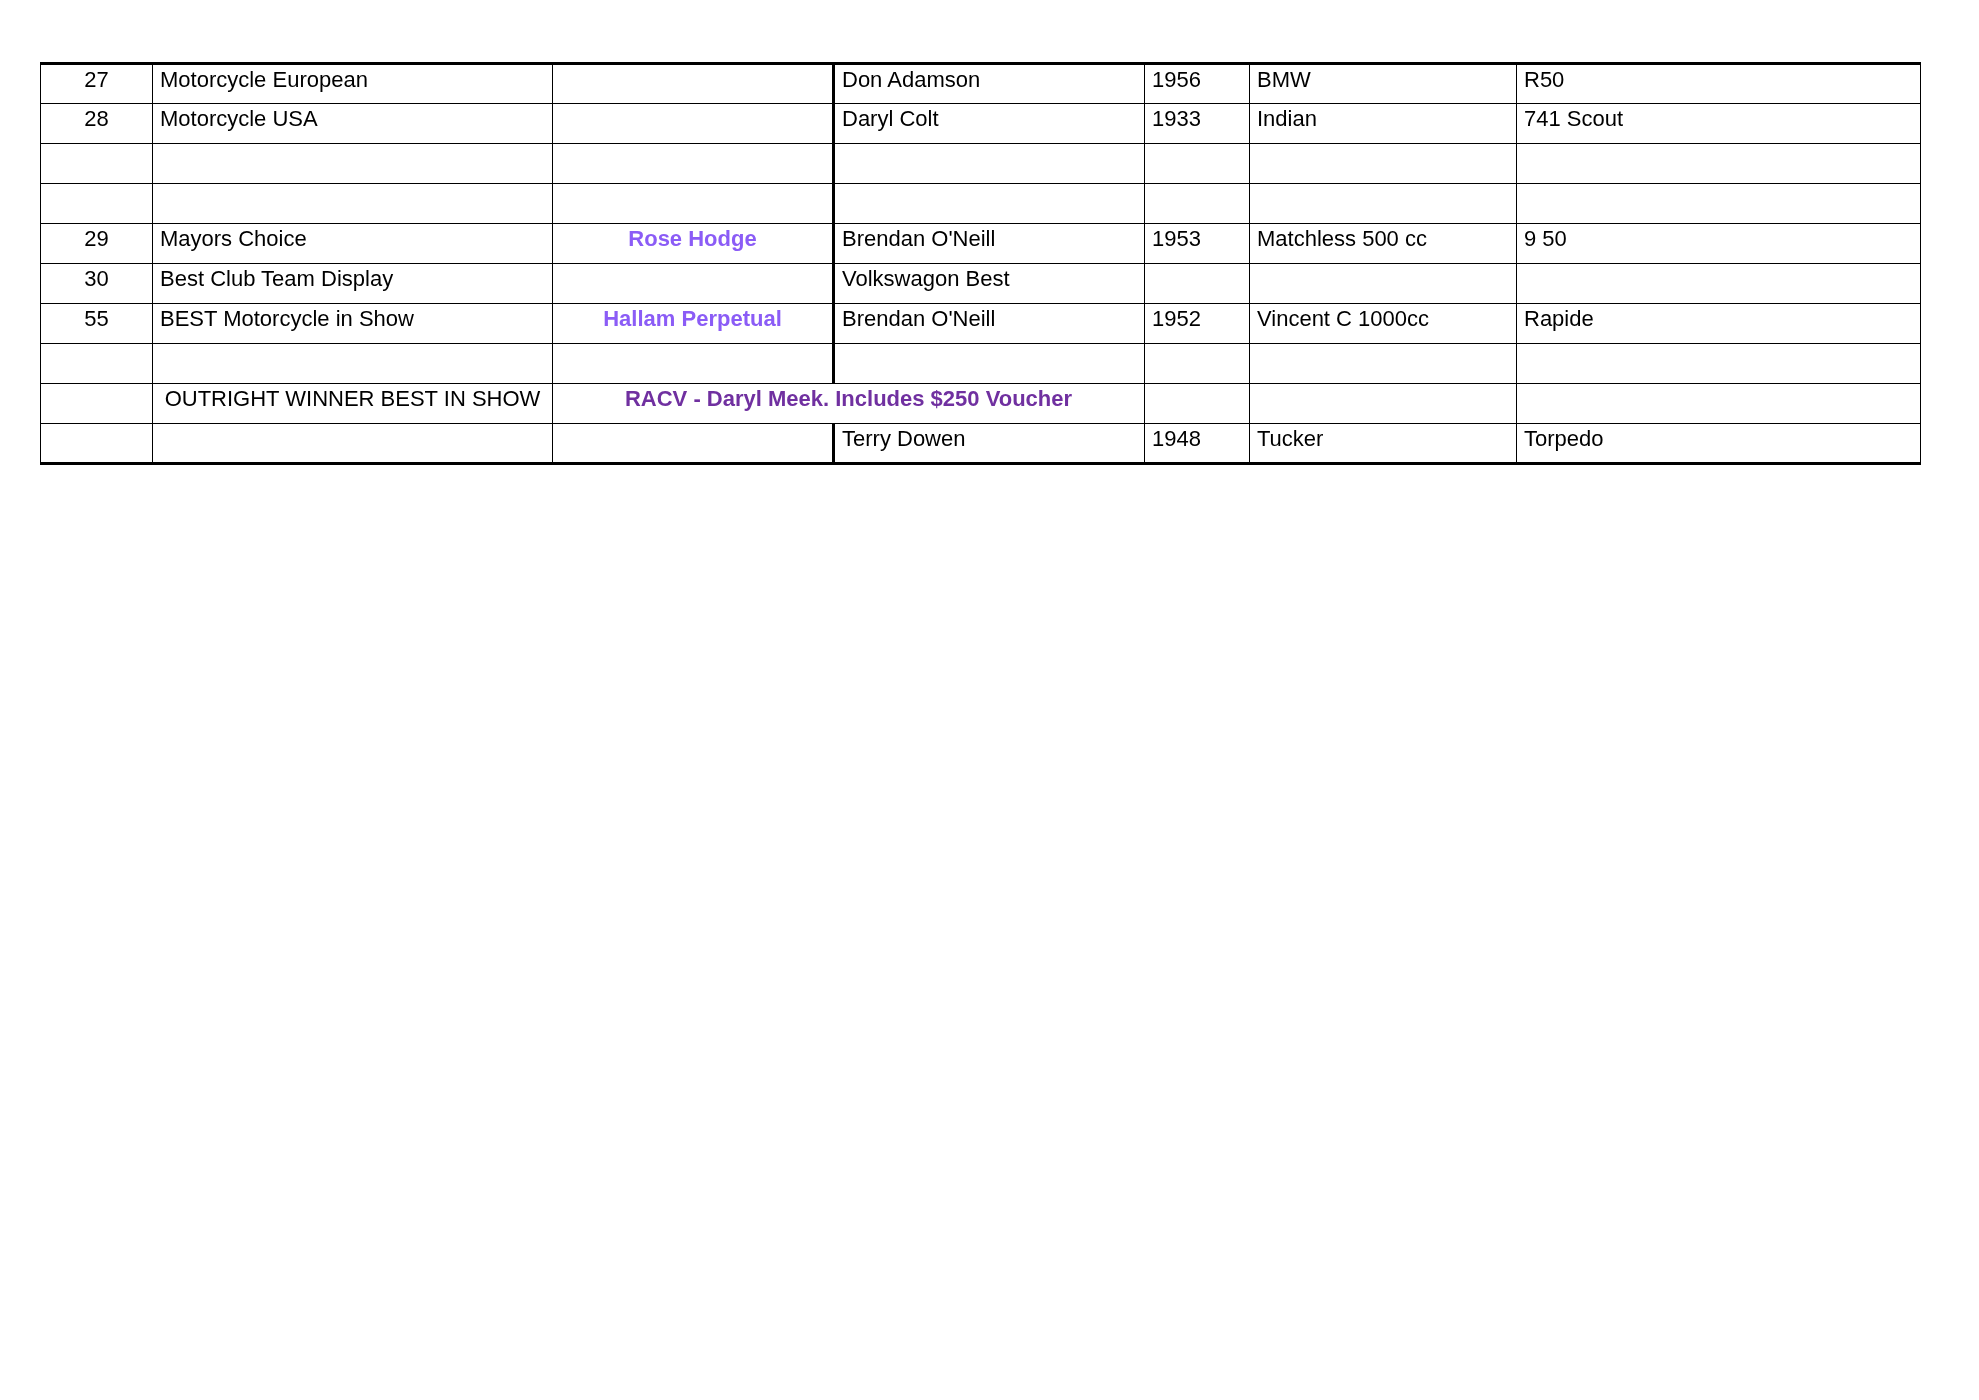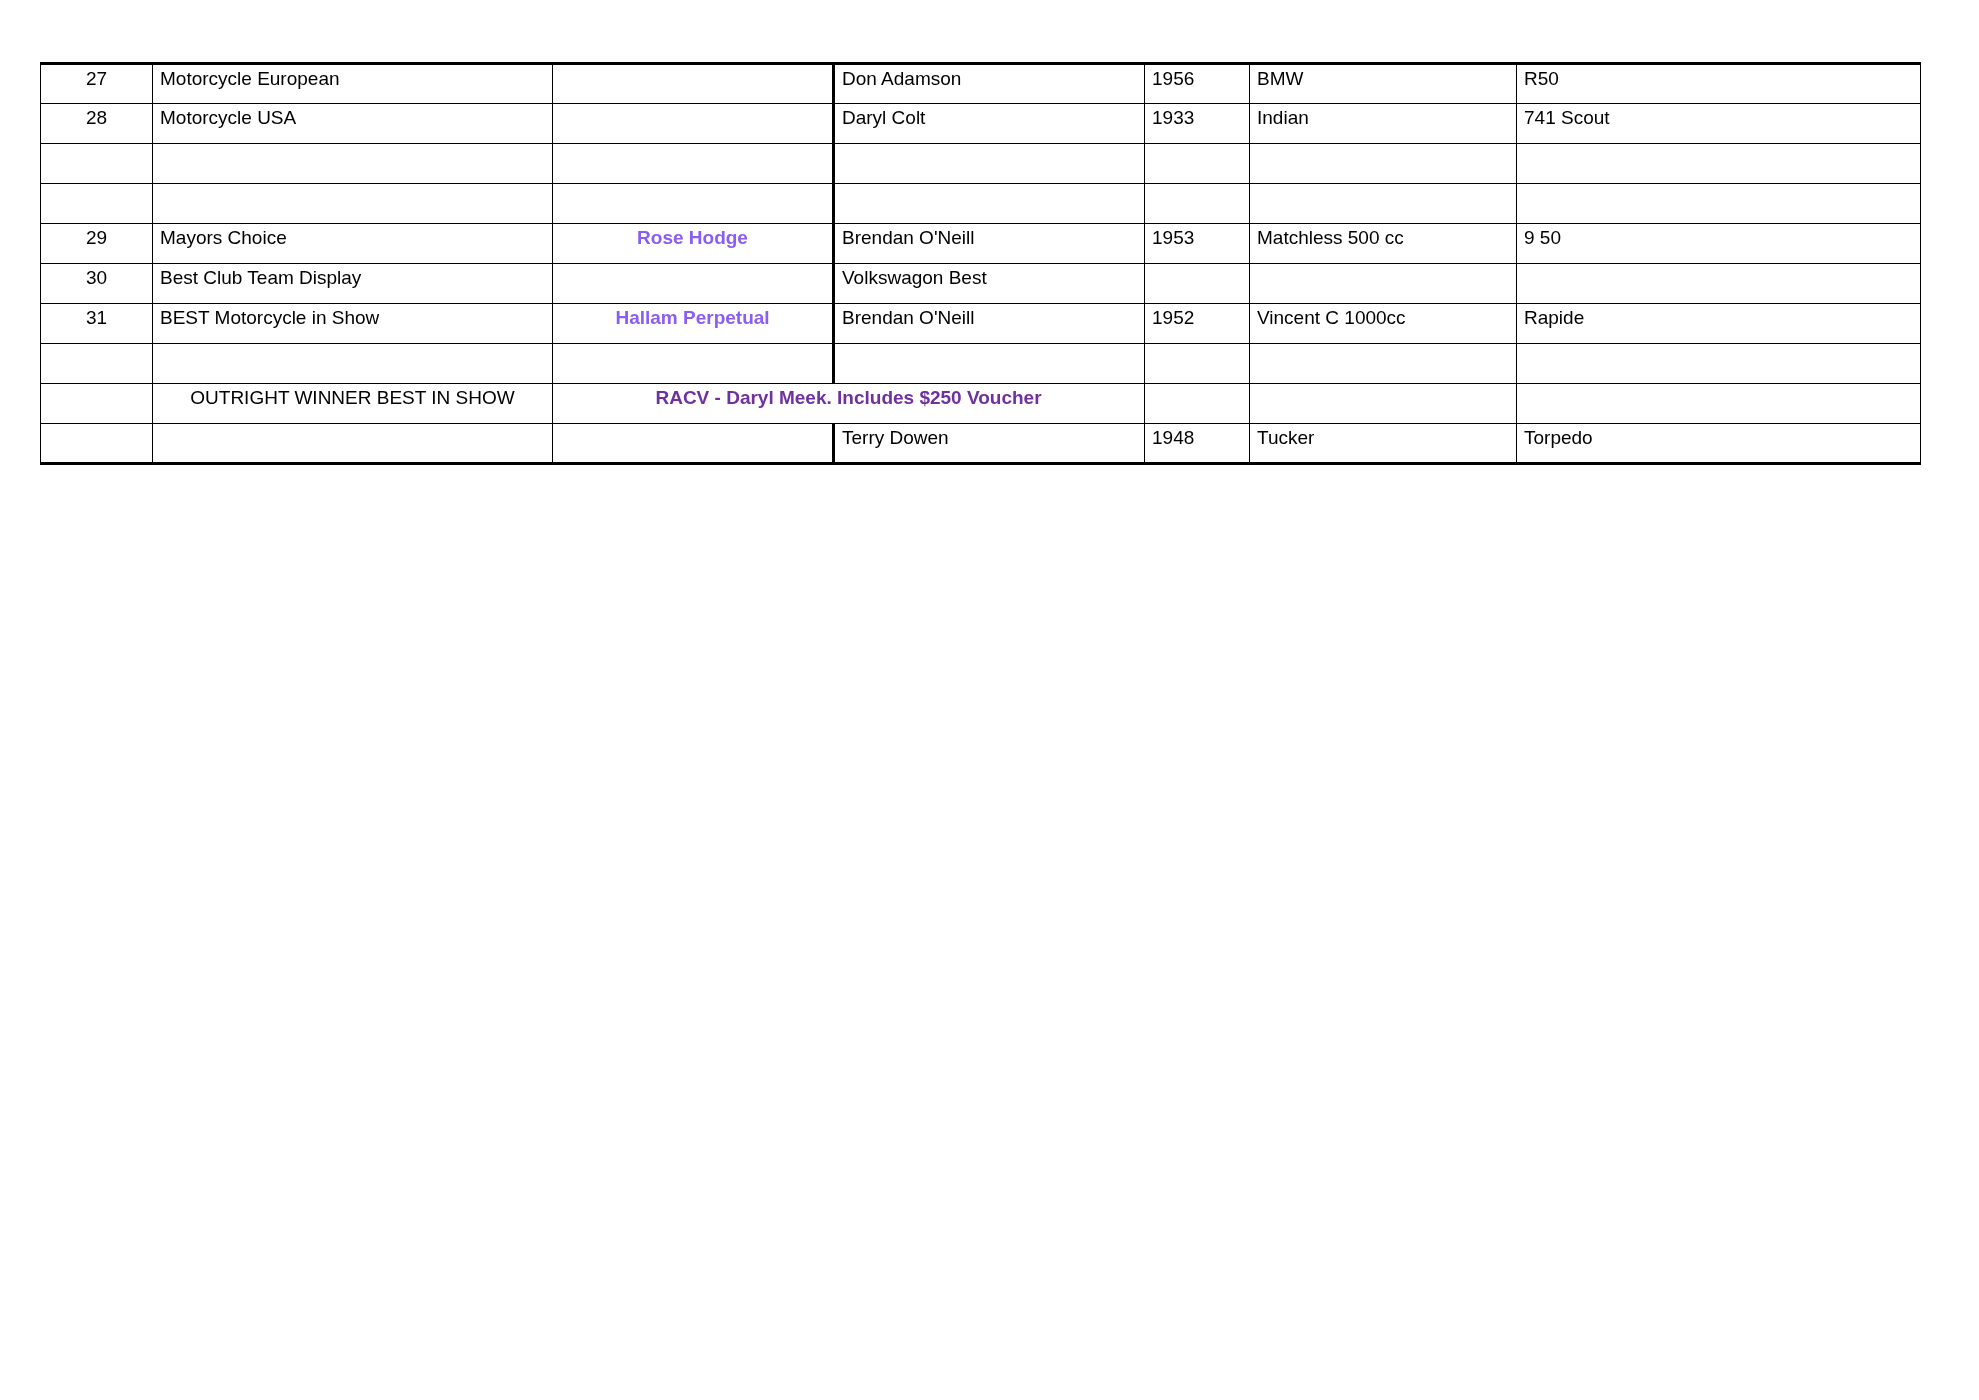--- a/index.html
+++ b/index.html
@@ -18,21 +18,21 @@
   .sheet {
     position: absolute;
     left: 40px;
     top: 62px;
     width: 1880px;
   }
   table.award-table {
     border-collapse: collapse;
     table-layout: fixed;
     width: 1880px;
-    font-size: 19px;
+    font-size: 22px;
   }
   table.award-table td {
     border: 1px solid #000000;
     padding: 2px 7px;
     vertical-align: top;
     line-height: 1.22;
     height: 40px;
     box-sizing: border-box;
     overflow: hidden;
     white-space: nowrap;
@@ -135,21 +135,21 @@
       <tr>
         <td class="num">30</td>
         <td>Best Club Team Display</td>
         <td class="trophy"></td>
         <td class="thick-left">Volkswagon Best</td>
         <td></td>
         <td></td>
         <td></td>
       </tr>
       <tr>
-        <td class="num">31</td>
+        <td class="num">55</td>
         <td>BEST Motorcycle in Show</td>
         <td class="trophy">Hallam Perpetual</td>
         <td class="thick-left">Brendan O'Neill</td>
         <td>1952</td>
         <td>Vincent C 1000cc</td>
         <td>Rapide</td>
       </tr>
       <tr class="row-blank">
         <td class="num"></td>
         <td></td>

